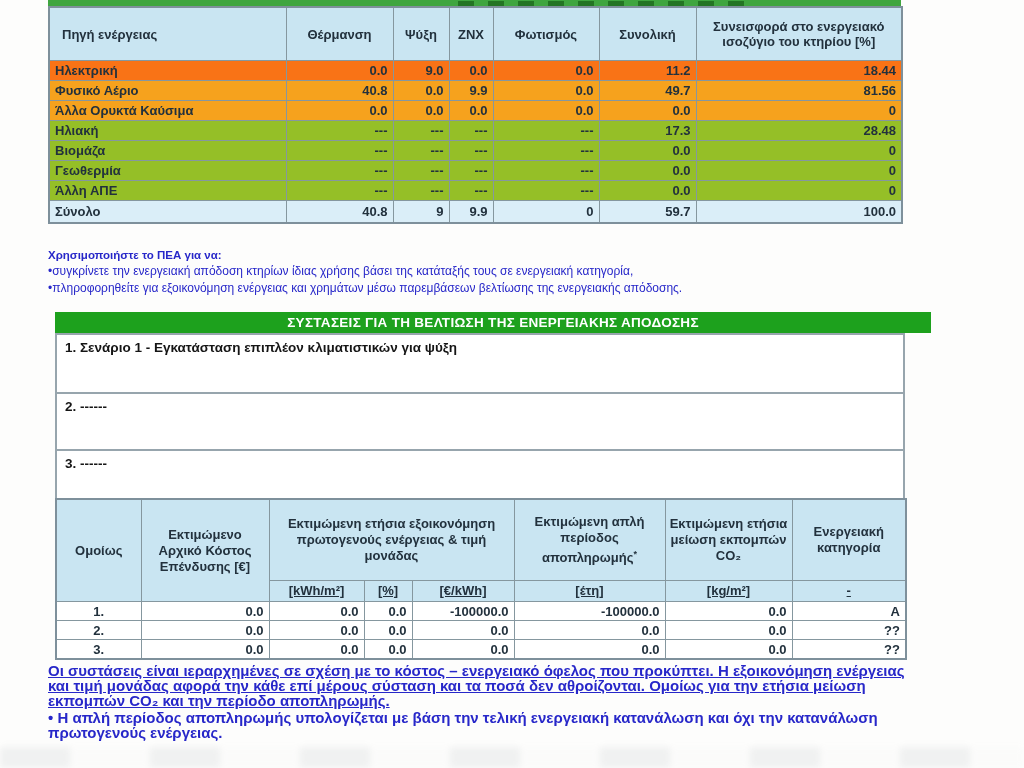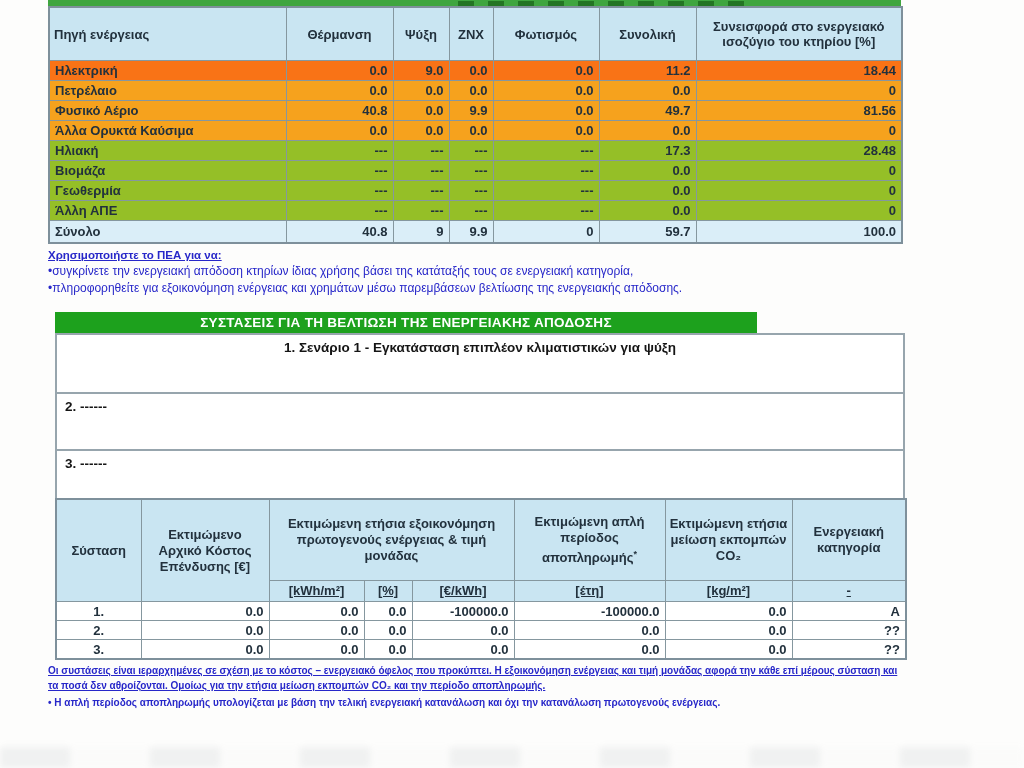--- a/index.html
+++ b/index.html
@@ -21,69 +21,69 @@
   .energy-table{position:absolute;left:48px;top:6px;width:853px;border:2px solid #7e909b;}
   .energy-table th,.energy-table td{
     border:1px solid #85979f;
     font-size:13px;font-weight:bold;color:#22313d;
     padding:0 5px;overflow:hidden;white-space:nowrap;
   }
   .energy-table thead th{
     background:#c9e5f2;height:52px;text-align:center;vertical-align:middle;
     white-space:normal;line-height:15px;
   }
-  .energy-table thead th.src{text-align:left;padding-left:4px;}
+  .energy-table thead th.src{text-align:left;padding-left:12px;}
   .energy-table tbody td{height:19px;text-align:right;}
   .energy-table tbody td.lbl{text-align:left;}
   tr.r-electric td{background:#f97316;}
   tr.r-fossil td{background:#f6a21d;}
   tr.r-renew td{background:#95bf27;margin-top:36px;}
   tr.r-total td{background:#daeef8;height:21px;}
 
   
   .pea-notes{position:absolute;left:48px;top:249px;width:860px;color:#2727c9;}
-  .pea-title{font-size:11.5px;font-weight:bold;text-decoration:underline;margin-bottom:3px;}
+  .pea-title{font-size:11.5px;font-weight:bold;margin-bottom:3px;}
   .pea-bullet{font-size:12px;font-weight:normal;margin-bottom:3px;}
 
   
   .rec-header{
-    position:absolute;left:55px;top:312px;width:702px;height:21px;
+    position:absolute;left:55px;top:312px;width:876px;height:21px;
     background:#1da11d;color:#ffffff;font-size:13.5px;font-weight:bold;
     text-align:center;line-height:21px;letter-spacing:.3px;box-sizing:border-box;
   }
 
   
   .scenario-box{
     position:absolute;left:55px;top:333px;width:850px;box-sizing:border-box;
     border:2px solid #97a5ad;background:#ffffff;
   }
   .scenario{box-sizing:border-box;padding:5px 8px;font-size:13.5px;font-weight:bold;color:#151515;}
   .scenario + .scenario{border-top:2px solid #97a5ad;}
-  .s1{height:57px;text-align:center;} .s2{height:57px;} .s3{height:49px;}
+  .s1{height:57px;} .s2{height:57px;} .s3{height:49px;}
 
   
   .rec-table{position:absolute;left:55px;top:498px;width:850px;border:2px solid #7e909b;background:#fff;}
   .rec-table th{
     background:#c9e5f2;border:1px solid #85979f;
     font-size:13px;font-weight:bold;color:#22313d;
     text-align:center;vertical-align:middle;line-height:16px;padding:2px 4px;
   }
   .rec-table thead tr.main th{height:76px;}
   .rec-table thead tr.units th{height:20px;line-height:18px;padding:0 0;text-decoration:underline;}
   .rec-table td{
     border:1px solid #85979f;background:#ffffff;
     font-size:13px;font-weight:bold;color:#22313d;
     height:18px;text-align:right;padding:0 5px;white-space:nowrap;overflow:hidden;
   }
   .rec-table td.c{text-align:center;}
   .rec-table sup{font-size:9px;}
 
   
   .footnotes{position:absolute;left:48px;top:663px;width:862px;color:#2727c9;}
-  .fn{font-size:10px;font-weight:bold;line-height:15px;margin-bottom:2px;}
+  .fn{font-size:15px;font-weight:bold;line-height:15px;margin-bottom:2px;}
   .fn.ul{text-decoration:underline;}
 
   
   .bottom-blur{
     position:absolute;left:0;top:747px;width:1024px;height:21px;
     background:
       repeating-linear-gradient(90deg,rgba(190,195,198,.38) 0 70px,rgba(235,236,237,.18) 70px 150px);
     filter:blur(3px);opacity:.55;
   }
 </style>
@@ -119,29 +119,20 @@
     </thead>
     <tbody>
       <tr class="r-electric">
         <td class="lbl">Ηλεκτρική</td>
         <td>0.0</td>
         <td>9.0</td>
         <td>0.0</td>
         <td>0.0</td>
         <td>11.2</td>
         <td>18.44</td>
-      </tr>
-      <tr class="r-fossil">
-        <td class="lbl">Πετρέλαιο</td>
-        <td>0.0</td>
-        <td>0.0</td>
-        <td>0.0</td>
-        <td>0.0</td>
-        <td>0.0</td>
-        <td>0</td>
       </tr>
       <tr class="r-fossil">
         <td class="lbl">Φυσικό Αέριο</td>
         <td>40.8</td>
         <td>0.0</td>
         <td>9.9</td>
         <td>0.0</td>
         <td>49.7</td>
         <td>81.56</td>
       </tr>
@@ -222,21 +213,21 @@
         <col style="width:128px">
         <col style="width:95px">
         <col style="width:48px">
       <col style="width:102px">
         <col style="width:151px">
         <col style="width:127px">
         <col style="width:114px">
     </colgroup>
     <thead>
       <tr class="main">
-        <th rowspan="2">Σύσταση</th>
+        <th rowspan="2">Ομοίως</th>
         <th rowspan="2">Εκτιμώμενο Αρχικό Κόστος Επένδυσης [€]</th>
         <th colspan="3">Εκτιμώμενη ετήσια εξοικονόμηση πρωτογενούς ενέργειας &amp; τιμή μονάδας</th>
         <th><span>Εκτιμώμενη απλή περίοδος αποπληρωμής</span><sup>*</sup></th>
         <th>Εκτιμώμενη ετήσια μείωση εκπομπών CO₂</th>
         <th>Ενεργειακή κατηγορία</th>
       </tr>
       <tr class="units">
         <th>[kWh/m²]</th>
         <th>[%]</th>
         <th>[€/kWh]</th>

